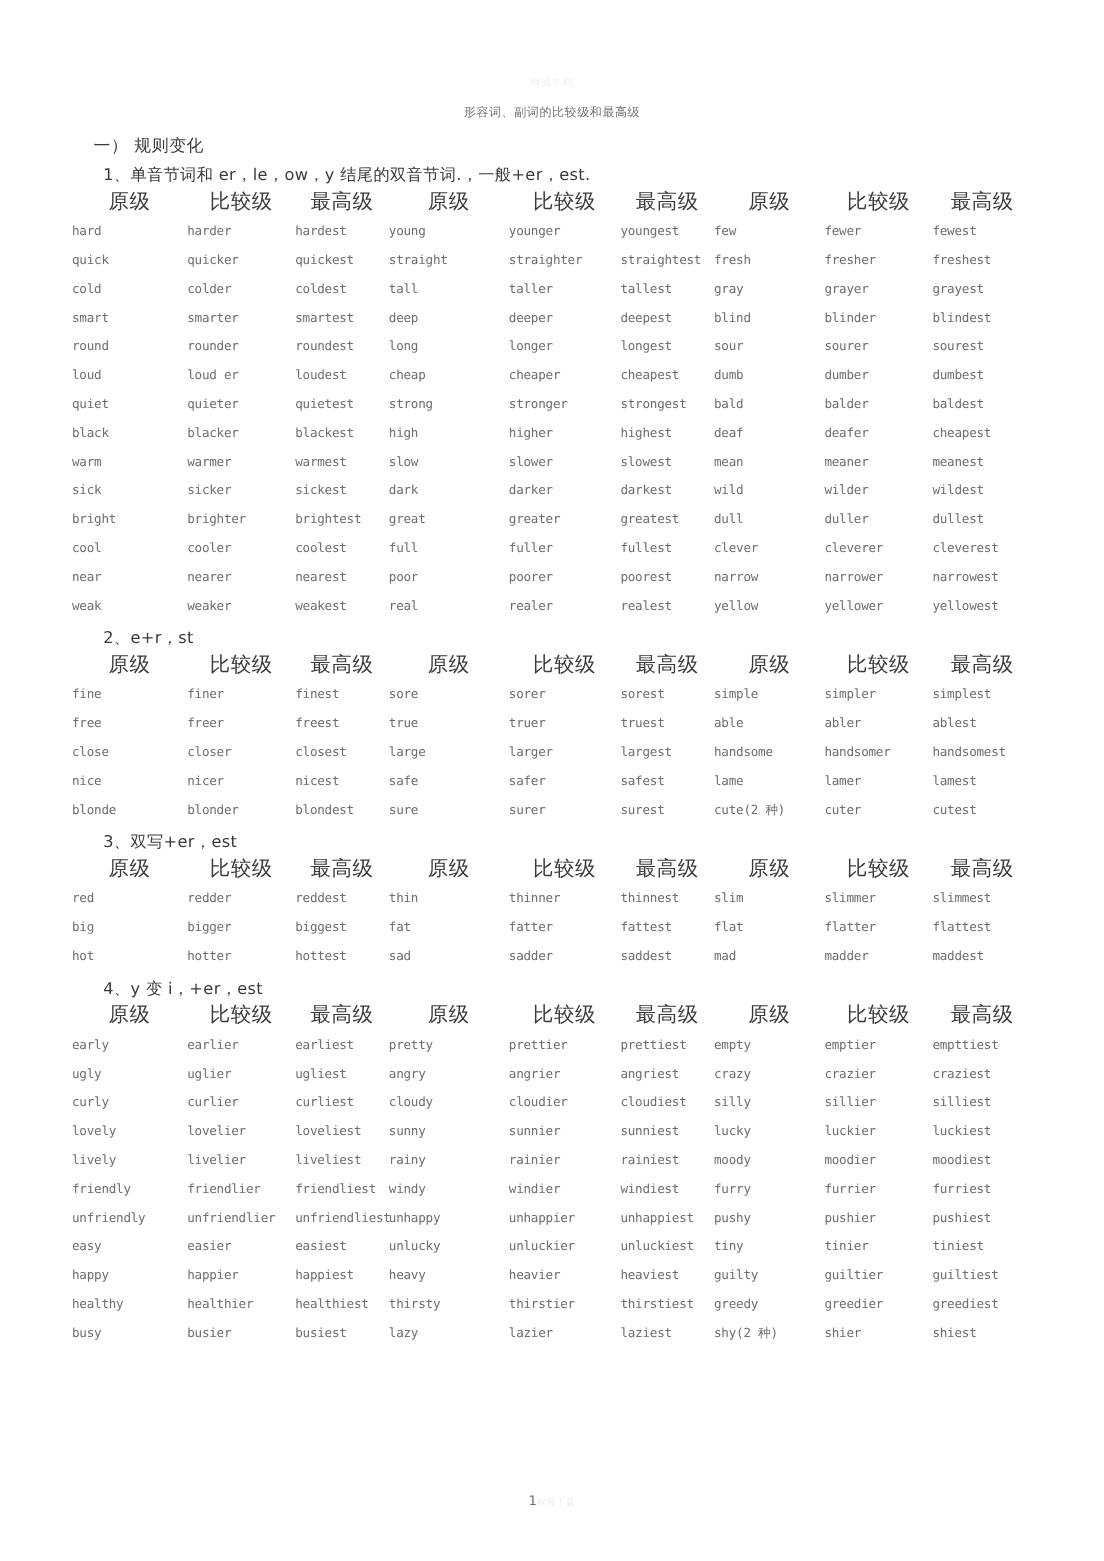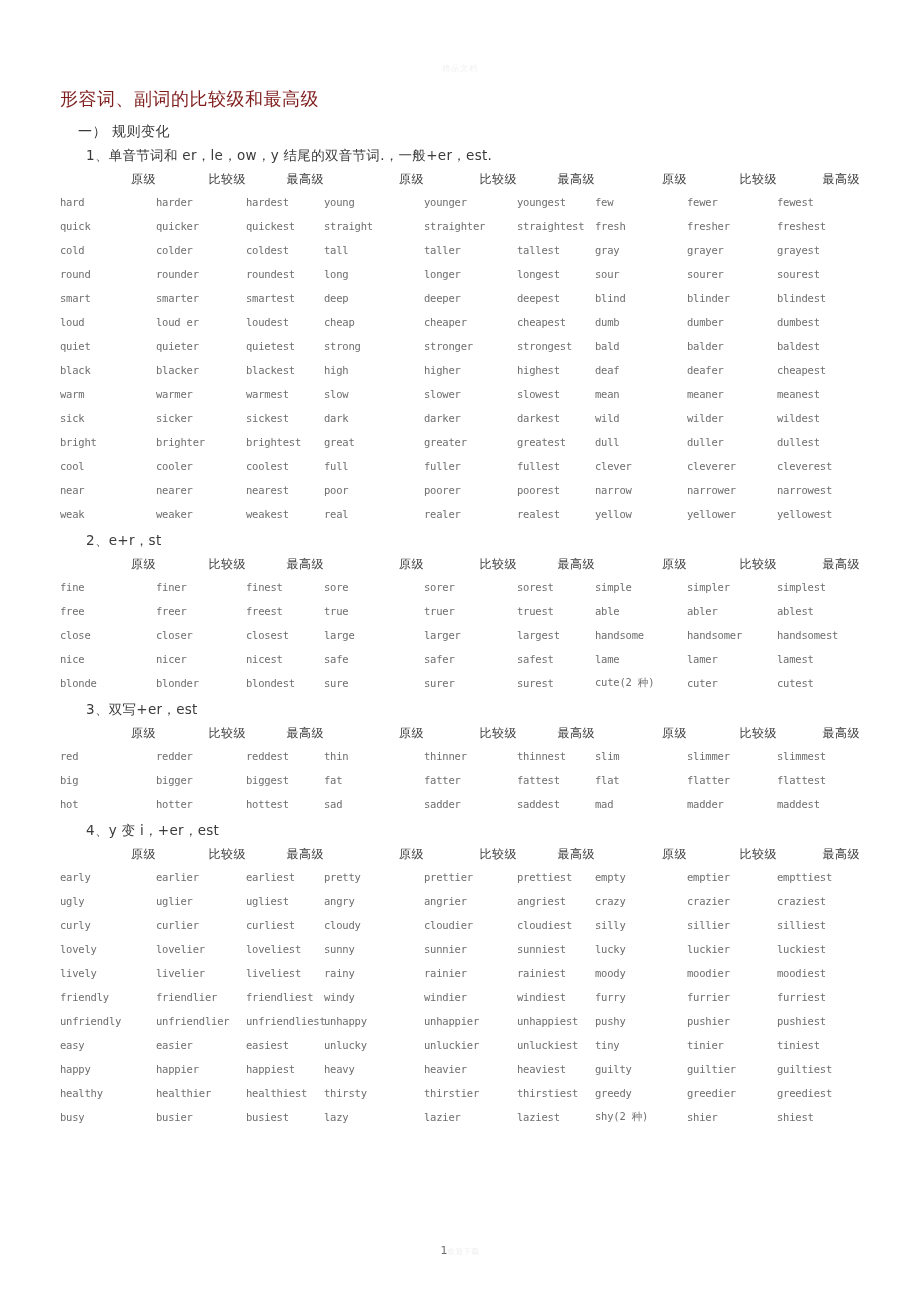--- a/index.html
+++ b/index.html
@@ -30,23 +30,24 @@
     font-size: 8px;
     color: #f0f0f0;
     letter-spacing: 1px;
     padding-top: 62px;
     height: 14px;
     line-height: 14px;
     user-select: none;
   }
 
   .doc-title {
-    font-size: 18px;
+    text-align: center;
+    font-size: 10px;
     font-family: "DejaVu Sans", sans-serif;
-    color: #7f1d1d;
+    color: #737373;
     margin-top: 11px;
     margin-bottom: 0;
     letter-spacing: 0.5px;
     font-weight: normal;
   }
 
   .heading-1 {
     font-size: 14px;
     font-family: "DejaVu Sans", sans-serif;
     color: #3a3a3a;
@@ -77,25 +78,25 @@
   .word-table col.c1 { width: 90px; }
   .word-table col.c2 { width: 78px; }
   .word-table col.c3 { width: 100px; }
   .word-table col.c4 { width: 93px; }
   .word-table col.c5 { width: 78px; }
   .word-table col.c6 { width: 92px; }
   .word-table col.c7 { width: 90px; }
   .word-table col.c8 { width: 83px; }
 
   .word-table th {
-    font-size: 12px;
+    font-size: 17px;
     font-family: "DejaVu Sans", sans-serif;
     font-weight: normal;
     color: #3a3a3a;
-    text-align: right;
+    text-align: center;
     padding: 0 0 2px 0;
     height: 22px;
     vertical-align: bottom;
     letter-spacing: 0.5px;
   }
 
   .word-table td {
     font-size: 10.5px;
     font-family: "DejaVu Sans Mono", monospace;
     color: #6e6e6e;
@@ -191,40 +192,40 @@
             <td>colder</td>
             <td>coldest</td>
             <td>tall</td>
             <td>taller</td>
             <td>tallest</td>
             <td>gray</td>
             <td>grayer</td>
             <td>grayest</td>
           </tr>
           <tr>
+            <td>smart</td>
+            <td>smarter</td>
+            <td>smartest</td>
+            <td>deep</td>
+            <td>deeper</td>
+            <td>deepest</td>
+            <td>blind</td>
+            <td>blinder</td>
+            <td>blindest</td>
+          </tr>
+          <tr>
             <td>round</td>
             <td>rounder</td>
             <td>roundest</td>
             <td>long</td>
             <td>longer</td>
             <td>longest</td>
             <td>sour</td>
             <td>sourer</td>
             <td>sourest</td>
-          </tr>
-          <tr>
-            <td>smart</td>
-            <td>smarter</td>
-            <td>smartest</td>
-            <td>deep</td>
-            <td>deeper</td>
-            <td>deepest</td>
-            <td>blind</td>
-            <td>blinder</td>
-            <td>blindest</td>
           </tr>
           <tr>
             <td>loud</td>
             <td>loud er</td>
             <td>loudest</td>
             <td>cheap</td>
             <td>cheaper</td>
             <td>cheapest</td>
             <td>dumb</td>
             <td>dumber</td>

